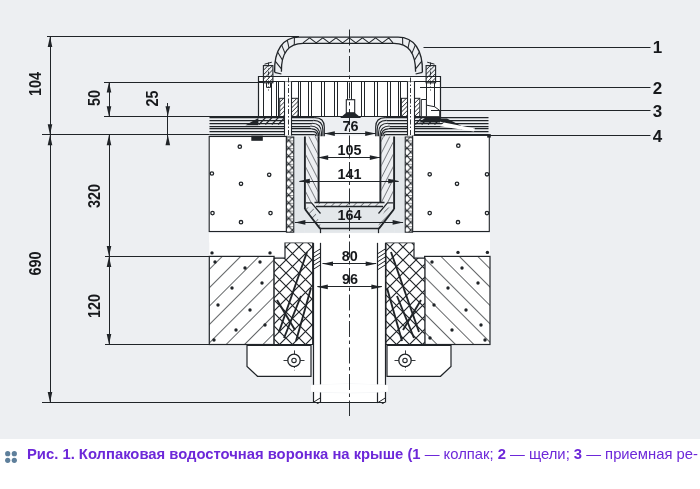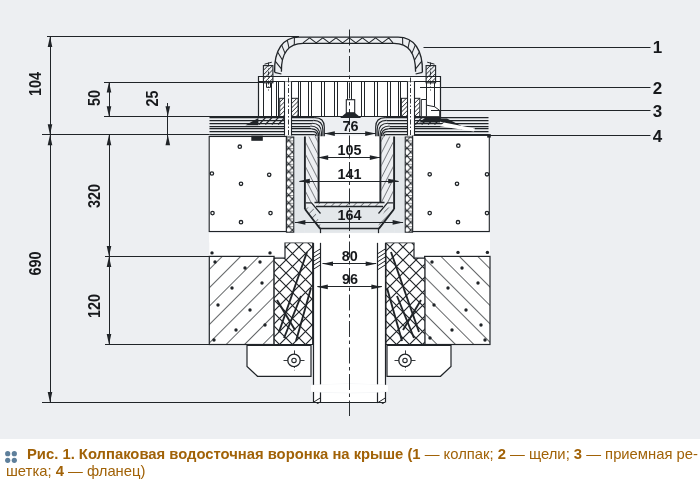--- a/index.html
+++ b/index.html
@@ -338,25 +338,24 @@
         <line x1="423.5" y1="47.5" x2="650.5" y2="47.5" stroke="#202428" stroke-width="1.0" stroke-linecap="butt"></line>
         <line x1="420.0" y1="87.5" x2="650.5" y2="87.5" stroke="#202428" stroke-width="1.0" stroke-linecap="butt"></line>
         <line x1="431.0" y1="110.5" x2="650.5" y2="110.5" stroke="#202428" stroke-width="1.0" stroke-linecap="butt"></line>
         <line x1="489.8" y1="135.5" x2="650.5" y2="135.5" stroke="#202428" stroke-width="1.0" stroke-linecap="butt"></line>
         <text x="657.5" y="53.2" font-family="Liberation Sans, sans-serif" font-size="17" font-weight="bold" fill="#17191c" text-anchor="middle">1</text>
         <text x="657.5" y="93.8" font-family="Liberation Sans, sans-serif" font-size="17" font-weight="bold" fill="#17191c" text-anchor="middle">2</text>
         <text x="657.5" y="117.1" font-family="Liberation Sans, sans-serif" font-size="17" font-weight="bold" fill="#17191c" text-anchor="middle">3</text>
         <text x="657.5" y="142.4" font-family="Liberation Sans, sans-serif" font-size="17" font-weight="bold" fill="#17191c" text-anchor="middle">4</text>
       </svg></div>
 
-<div style="position:absolute;left:0;top:439px;width:700px;height:40px;background:#fff;font-family:'Liberation Sans',sans-serif;color:#a16207;">
+<div style="position:absolute;left:0;top:439px;width:700px;height:40px;background:#fff;font-family:'Liberation Sans',sans-serif;color:#6d28d9;">
   <div style="position:absolute;left:5px;top:9.5px;width:12px;height:12px;">
     <svg width="12" height="12">
           <circle cx="2.7" cy="2.7" r="2.6" fill="#5e7f9b"></circle>
           <circle cx="9.3" cy="2.7" r="2.6" fill="#5e7f9b"></circle>
           <circle cx="2.7" cy="9.3" r="2.6" fill="#5e7f9b"></circle>
           <circle cx="9.3" cy="9.3" r="2.6" fill="#5e7f9b"></circle>
         </svg>
   </div>
   <div style="position:absolute;left:27px;top:7px;font-size:14.8px;line-height:17.3px;letter-spacing:0px;white-space:nowrap;"><b>Рис. 1. Колпаковая водосточная воронка на крыше (1</b> — колпак; <b>2</b> — щели; <b>3</b> — приемная ре-</div>
-  <div style="position:absolute;left:6px;top:24.3px;font-size:14.8px;line-height:17.3px;letter-spacing:0px;white-space:nowrap;">шетка; <b>4</b> — фланец)</div>
 </div>
 
 </div>
 </body></html>

